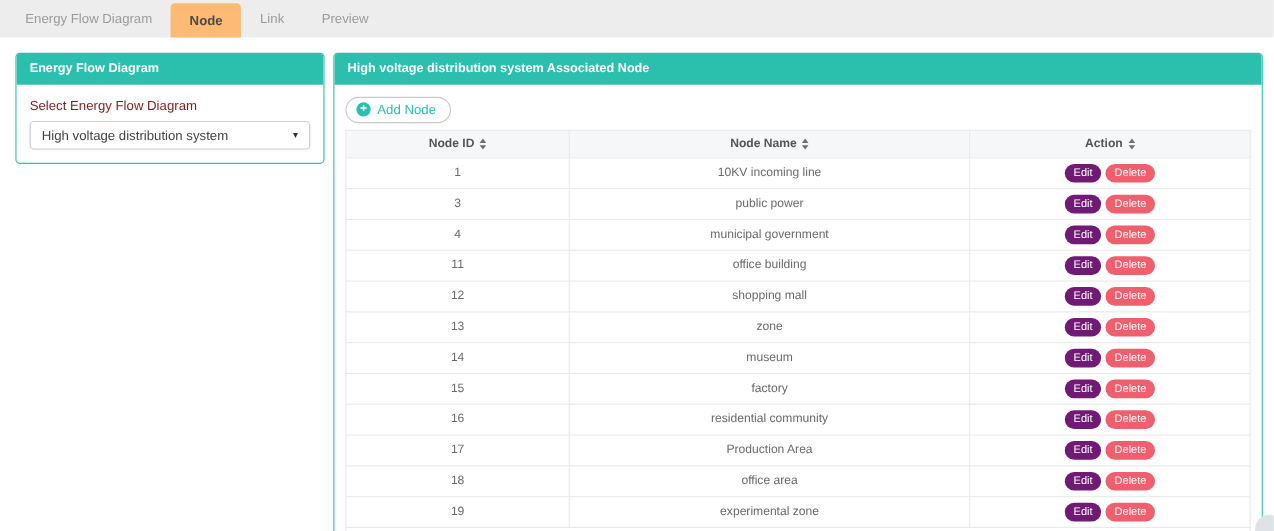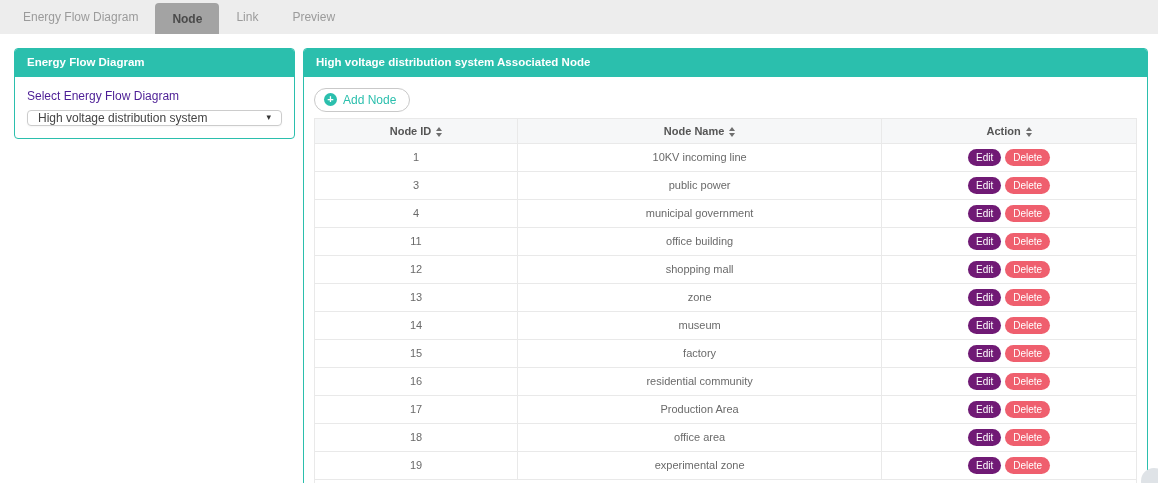--- a/index.html
+++ b/index.html
@@ -4,35 +4,35 @@
 <style>
   * { margin:0; padding:0; box-sizing:border-box; }
   html,body { width:1158px; height:483px; background:#fff; overflow:hidden;
     font-family:"Liberation Sans", sans-serif; position:relative; }
 
   
   .tabbar { height:34px; background:#ededed; display:flex; align-items:stretch;
     padding-left:6px; }
   .tab { display:flex; align-items:center; padding:0 17px; font-size:12px;
     color:#9b9b9b; cursor:pointer; white-space:nowrap; }
-  .tab.active { background:#a3a3a3; color:#4a4a4a; font-weight:bold;
+  .tab.active { background:#fdba74; color:#4a4a4a; font-weight:bold;
     border-radius:4px 4px 0 0; margin-top:3px; }
 
   
   .content { display:flex; align-items:flex-start; padding:14px 10px 0 14px; gap:8px; }
 
   .panel { border:1px solid #2bbfad; border-radius:4px; background:#fff; overflow:hidden; }
   .panel-header { background:#2bbfad; color:#fff; font-size:11.5px; font-weight:bold;
     padding:8px 12px; line-height:1; }
 
   
   .left-panel { width:281px; flex:0 0 auto; }
   .left-panel .panel-body { padding:12px; }
-  .select-label { font-size:12px; color:#4c1d95; margin-bottom:7px; }
-  .select-box { border:1px solid #ccc; border-radius:4px; height:16px; background:#fff;
+  .select-label { font-size:12px; color:#7f1d1d; margin-bottom:7px; }
+  .select-box { border:1px solid #ccc; border-radius:4px; height:26px; background:#fff;
     display:flex; align-items:center; justify-content:space-between; padding:0 10px;
     font-size:12px; color:#444; cursor:pointer; box-shadow:0 1px 2px rgba(0,0,0,.04); }
   .caret { font-size:9px; color:#333; line-height:1; }
 
   
   .right-panel { flex:1 1 auto; min-height:416px; }
   .right-panel .panel-body { padding:11px 10px 16px 10px; }
 
   .add-btn { display:inline-flex; align-items:center; gap:6px; background:#fff;
     border:1px solid #c9c9c9; border-radius:14px; padding:4px 13px 4px 9px;

